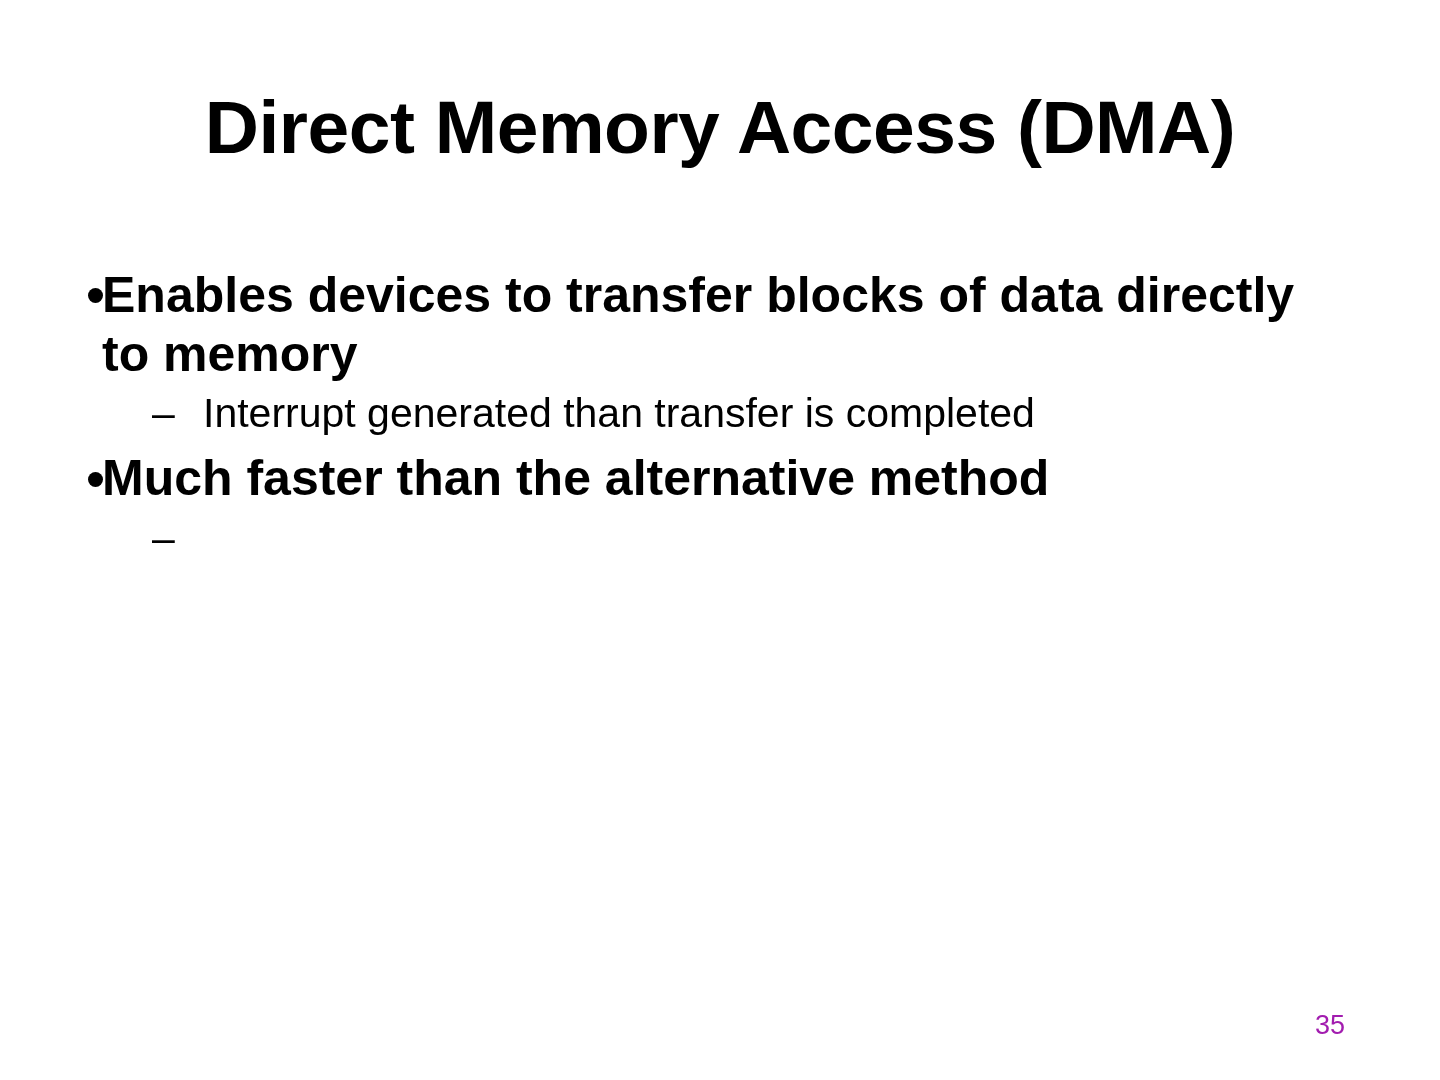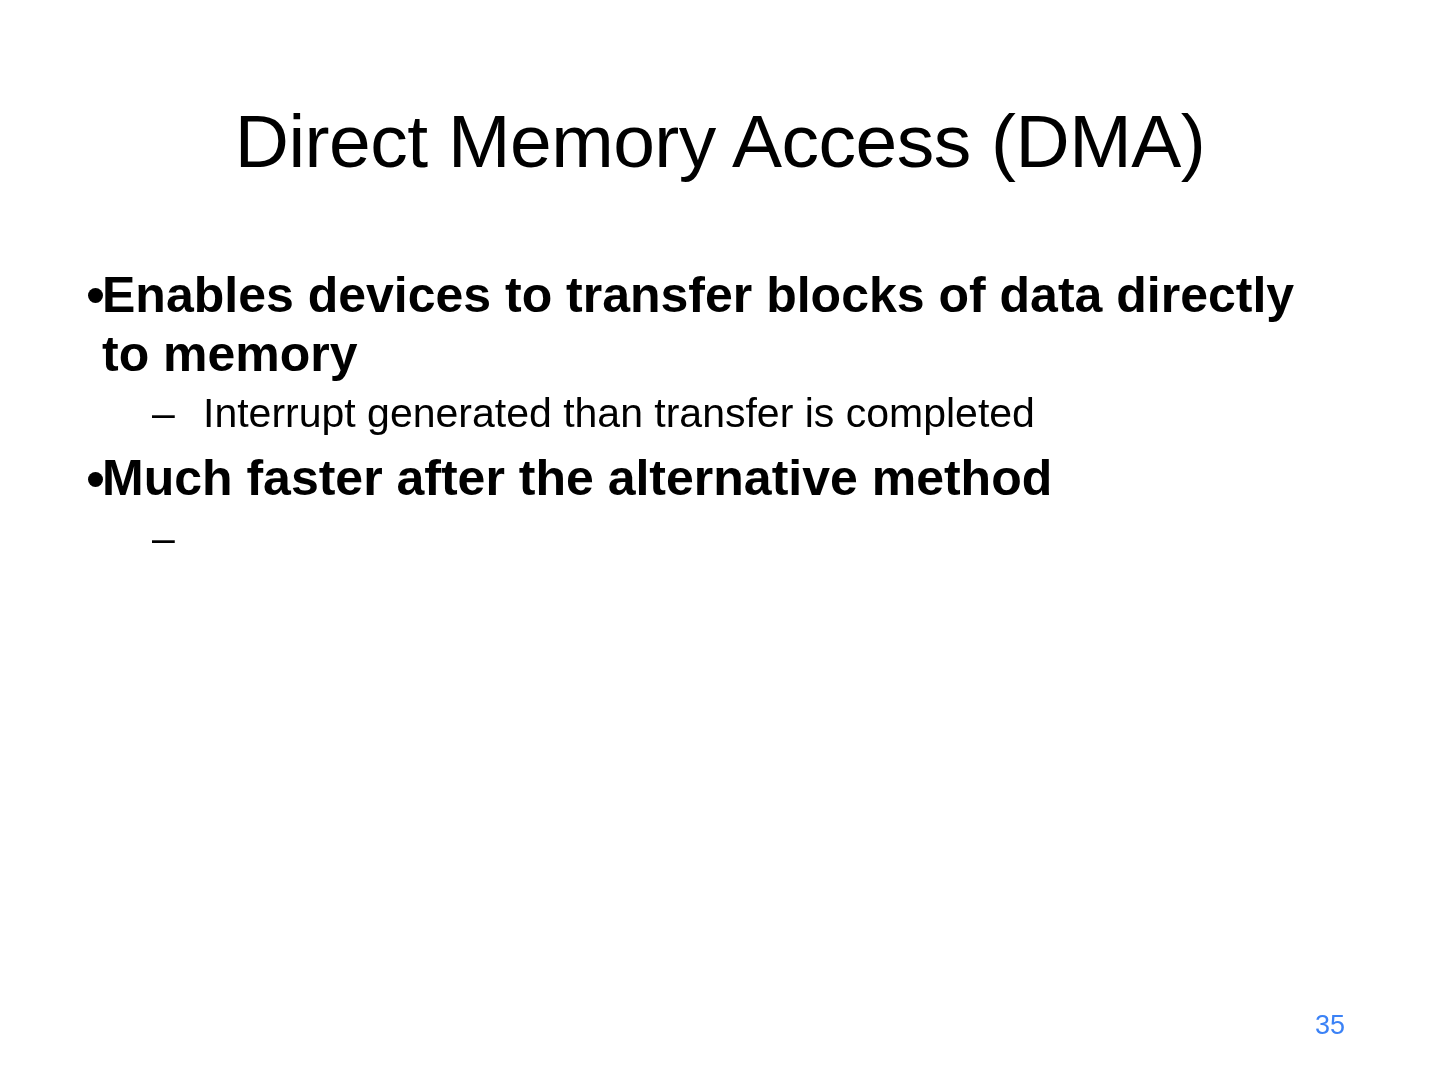--- a/index.html
+++ b/index.html
@@ -22,26 +22,26 @@
     top: 0;
     width: 1440px;
     height: 1080px;
     background: #ffffff;
   }
 
   
   .slide-title {
     position: absolute;
     left: 70px;
-    top: 102px;
+    top: 88px;
     width: 1300px;
     text-align: center;
     font-size: 75px;
     line-height: 1.05;
-    font-weight: 400;
+    font-weight: 700;
     letter-spacing: -0.5px;
     color: #000000;
     white-space: nowrap;
   }
 
   
   .body-content {
     position: absolute;
     left: 0;
     top: 266px;
@@ -106,21 +106,21 @@
 
   
   .page-number {
     position: absolute;
     left: 1300px;
     top: 1012px;
     width: 60px;
     text-align: center;
     font-size: 27px;
     line-height: 1;
-    color: #3b82f6;
+    color: #a21caf;
   }
 </style>
 </head>
 <body>
 
 <div class="slide">
 
   <div class="slide-title">Direct Memory Access (DMA)</div>
 
   <div class="body-content">
@@ -130,21 +130,21 @@
       <span>Enables devices to transfer blocks of data directly to memory</span>
     </div>
 
     <div class="bullet-l2 gap-after-l2">
       <span class="marker">–</span>
       <span>Interrupt generated than transfer is completed</span>
     </div>
 
     <div class="bullet-l1 gap-after-l1">
       <span class="marker"><span class="dot"></span></span>
-      <span>Much faster after the alternative method</span>
+      <span>Much faster than the alternative method</span>
     </div>
 
     <div class="bullet-l2">
       <span class="marker">–</span>
     </div>
 
   </div>
 
   <div class="page-number">35</div>
 

